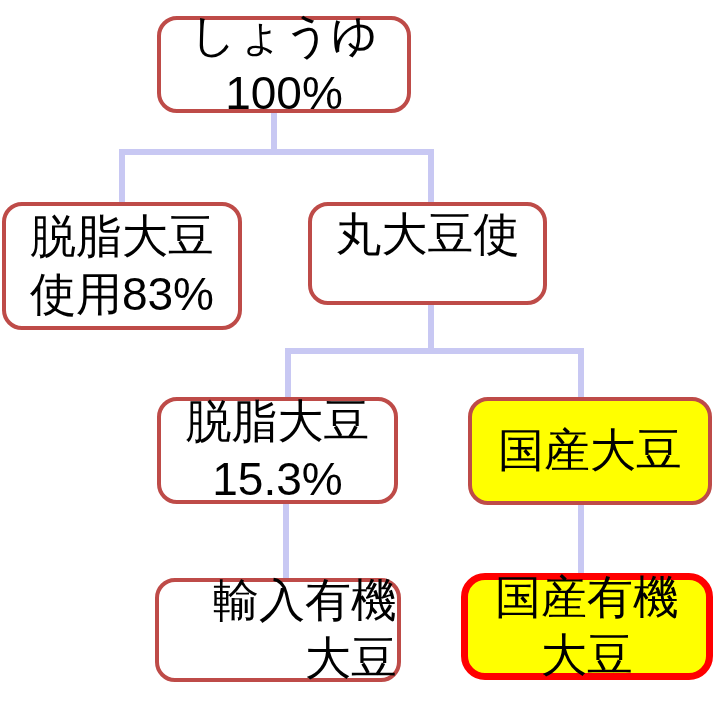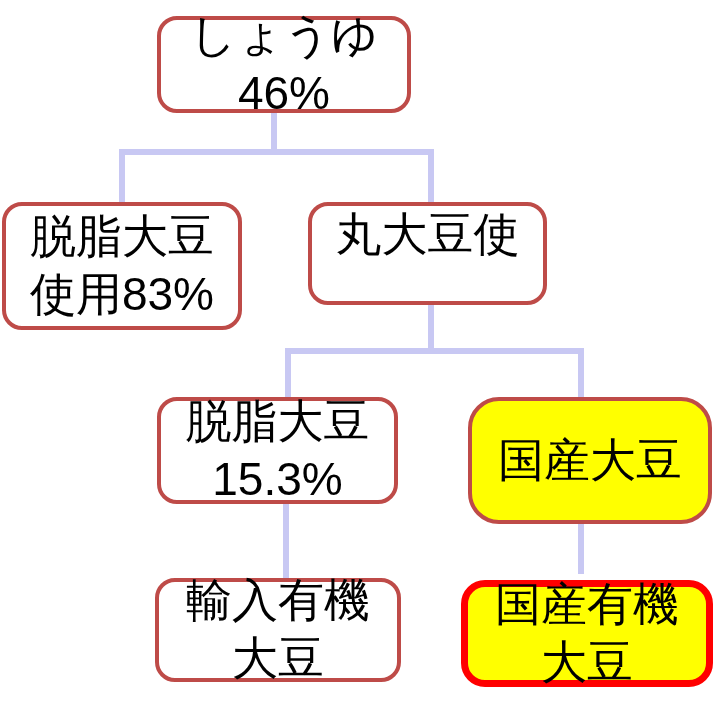--- a/index.html
+++ b/index.html
@@ -35,33 +35,32 @@
     text-align: center;
     font-size: 46px;
     line-height: 1.26;
     color: var(--text);
     white-space: nowrap;
   }
   .node.highlight { background: var(--highlight-fill); }
   .node.strong {
     border: 7px solid var(--highlight-border);
     border-radius: 24px;
-    margin-top: 7px;
   }
   .conn {
     position: absolute;
     background: var(--connector);
   }
   
   #n-shoyu            { left:157px; top:16px;  width:254px; height:97px;  }
   #n-defatted         { left:2px;   top:202px; width:240px; height:128px; }
   #n-whole            { left:308px; top:202px; width:239px; height:103px;justify-content:space-between; }
   #n-imported         { left:157px; top:397px; width:241px; height:107px; }
-  #n-domestic         { left:468px; top:397px; width:244px; height:127px;border-radius:31px; }
-  #n-imported-organic { left:155px; top:578px; width:246px; height:104px; }
+  #n-domestic         { left:468px; top:397px; width:244px; height:108px; }
+  #n-imported-organic { left:155px; top:578px; width:246px; height:104px;align-items:flex-end; }
   #n-domestic-organic { left:461px; top:573px; width:252px; height:107px; }
   
   #c-root-down     { left:271px; top:112px; width:6px;   height:42px; }
   #c-h-level1      { left:119px; top:149px; width:315px; height:6px;  }
   #c-v-defatted    { left:119px; top:149px; width:6px;   height:54px; }
   #c-v-whole       { left:428px; top:149px; width:6px;   height:54px; }
   #c-whole-down    { left:428px; top:304px; width:6px;   height:50px; }
   #c-h-level2      { left:285px; top:348px; width:299px; height:6px;  }
   #c-v-imported    { left:285px; top:348px; width:6px;   height:50px; }
   #c-v-domestic    { left:578px; top:348px; width:6px;   height:50px; }
@@ -79,21 +78,21 @@
   <div class="conn" id="c-v-whole"></div>
   <div class="conn" id="c-whole-down"></div>
   <div class="conn" id="c-h-level2"></div>
   <div class="conn" id="c-v-imported"></div>
   <div class="conn" id="c-v-domestic"></div>
   <div class="conn" id="c-imported-down"></div>
   <div class="conn" id="c-domestic-down"></div>
 
   <div class="node" id="n-shoyu">
     <span>しょうゆ</span>
-    <span>46%</span>
+    <span>100%</span>
   </div>
 
   <div class="node" id="n-defatted">
     <span>脱脂大豆</span>
     <span>使用83%</span>
   </div>
 
   <div class="node" id="n-whole">
     <span>丸大豆使</span>
   </div>

